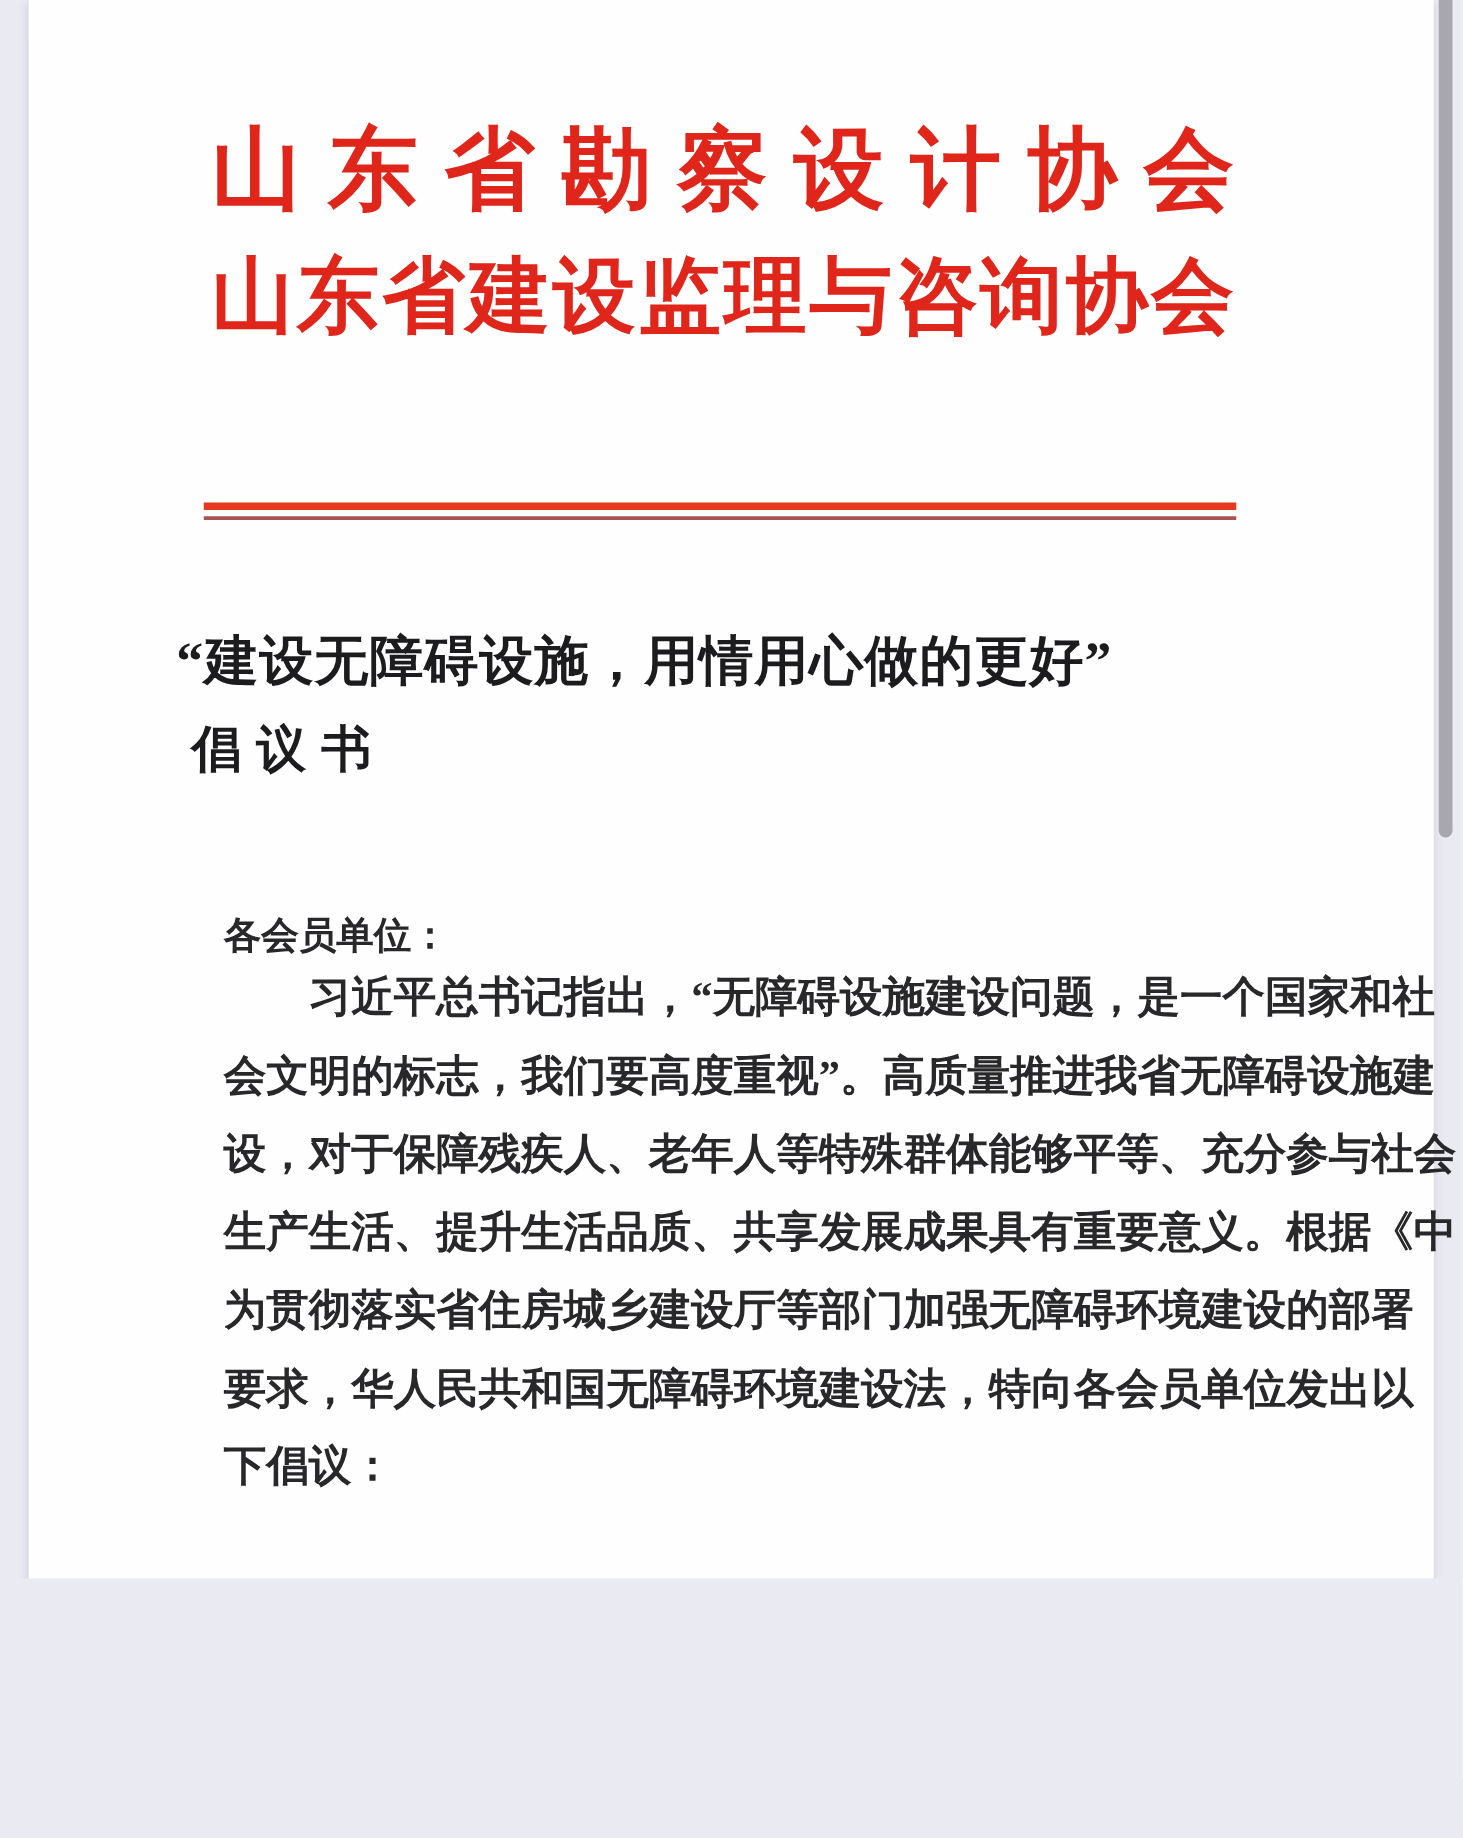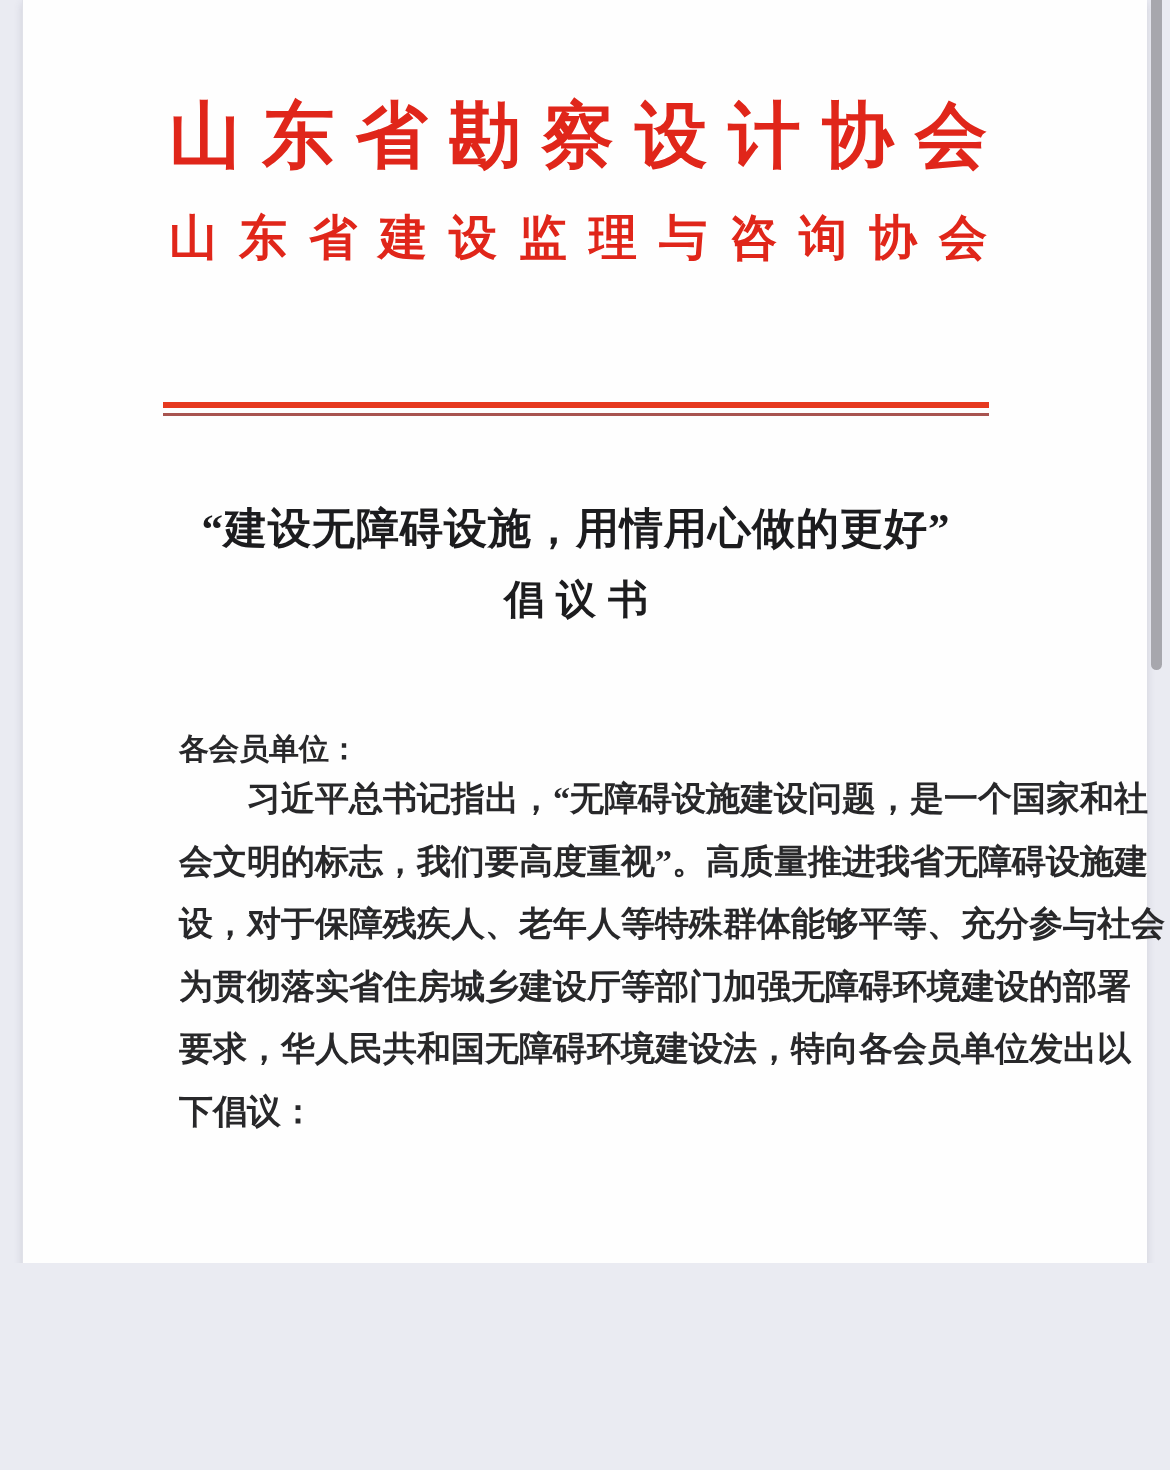--- a/index.html
+++ b/index.html
@@ -19,36 +19,36 @@
   .letterhead{
     position:absolute;left:146px;top:86px;width:818px;
     color:var(--letterhead-red,#e0261a);
     font-weight:700;
   }
   .lh-line{
     font-size:72px;line-height:101px;height:101px;
     text-align:justify;text-align-last:justify;
     white-space:nowrap;
   }
-  .lh-line.lh-3{font-size:48px;}
+  .lh-line.lh-3{font-size:66px;}
   
   .rule{position:absolute;}
   .rule-top-thick{left:140px;top:402px;width:826px;height:6px;background:var(--rule-red,#e6391f);}
   .rule-top-thin{left:140px;top:413px;width:826px;height:3px;background:var(--rule-maroon,#a85450);}
   .rule-bottom-thin{left:144px;top:1272px;width:848px;height:3px;background:var(--rule-maroon,#a85450);}
   .rule-bottom-thick{left:144px;top:1282px;width:848px;height:7px;background:var(--rule-red,#e6391f);}
   
   .doc-title{
     position:absolute;left:118px;top:500px;width:870px;
-    text-align:center;font-size:43px;font-weight:700;
+    text-align:left;font-size:43px;font-weight:700;
     color:var(--ink,#1c1c1e);letter-spacing:1px;
   }
   .doc-subtitle{
     position:absolute;left:118px;top:572px;width:870px;
-    text-align:center;font-size:40px;font-weight:700;
+    font-size:40px;font-weight:700;
     letter-spacing:.3em;text-indent:.3em;
     color:var(--ink,#1c1c1e);
   }
   
   .salutation{
     position:absolute;left:156px;top:714px;
     font-size:30px;font-weight:600;line-height:38px;
     color:var(--ink-body,#28282a);
     margin-top:16px;
   }
@@ -86,20 +86,21 @@
 
     <div class="doc-title">“建设无障碍设施，用情用心做的更好”</div>
     <div class="doc-subtitle">倡议书</div>
 
     <div class="salutation">各会员单位：</div>
 
     <div class="body-text">
       <div class="body-line indent">习近平总书记指出，“无障碍设施建设问题，是一个国家和社</div>
       <div class="body-line">会文明的标志，我们要高度重视”。高质量推进我省无障碍设施建</div>
       <div class="body-line">设，对于保障残疾人、老年人等特殊群体能够平等、充分参与社会</div>
+      <div class="body-line">生产生活、提升生活品质、共享发展成果具有重要意义。根据《中</div>
       <div class="body-line">为贯彻落实省住房城乡建设厅等部门加强无障碍环境建设的部署</div>
       <div class="body-line">要求，华人民共和国无障碍环境建设法，特向各会员单位发出以</div>
       <div class="body-line last">下倡议：</div>
     </div>
 
     <div class="rule rule-bottom-thin"></div>
     <div class="rule rule-bottom-thick"></div>
 
   </div>
 

